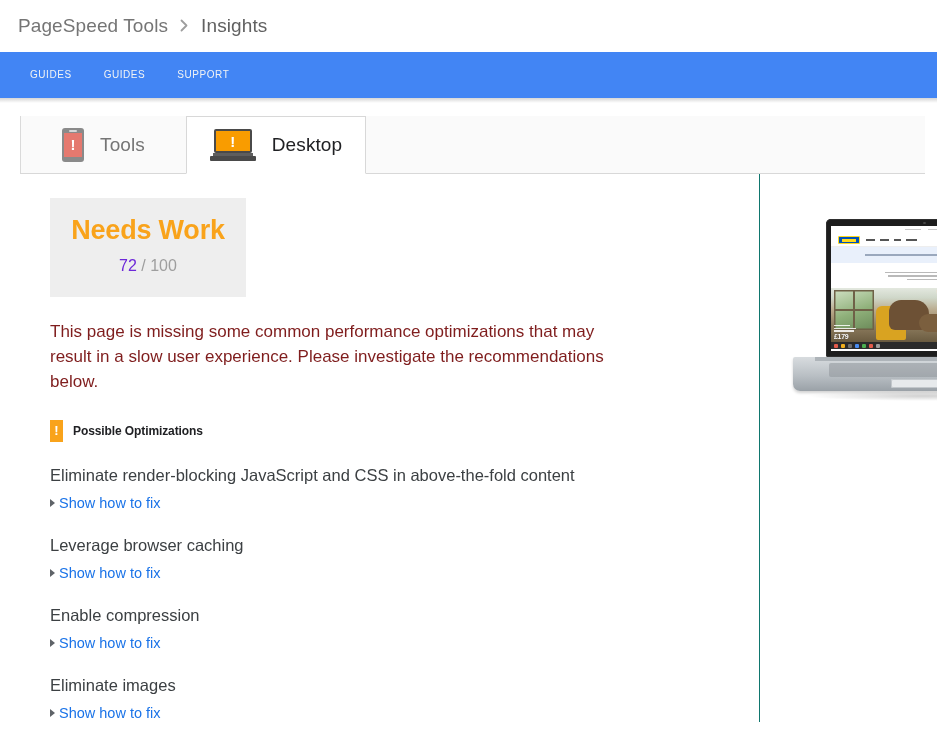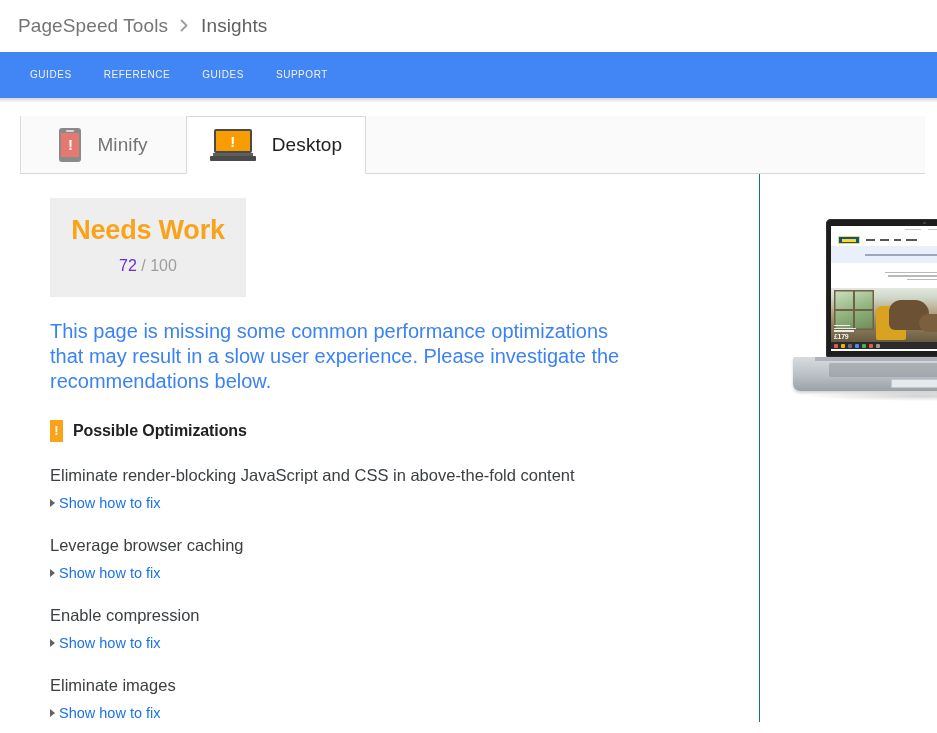--- a/index.html
+++ b/index.html
@@ -227,23 +227,23 @@
   }
   .score-nums {
     margin-top: 11px;
     font-size: 16px;
     color: #9e9e9e;
   }
   .score-nums .value { color: #6d28d9; }
 
   .summary {
     margin-top: 22px;
-    font-size: 20px;
+    font-size: 17px;
     line-height: 25px;
-    color: #3b82f6;
+    color: #7f1d1d;
     width: 580px;
   }
 
   .section-head {
     margin-top: 26px;
     display: flex;
     align-items: center;
     gap: 10px;
   }
   .badge-warn {
@@ -255,21 +255,21 @@
     justify-content: center;
     flex: none;
   }
   .badge-warn span {
     color: #fff;
     font-size: 13px;
     font-weight: 700;
     line-height: 1;
   }
   .section-title {
-    font-size: 16px;
+    font-size: 12px;
     font-weight: 700;
     color: #202124;
     letter-spacing: -0.1px;
   }
 
   .rule { margin-top: 22px; }
   .rule-title {
     font-size: 16.5px;
     color: #3c4043;
     line-height: 22px;
@@ -572,37 +572,36 @@
   <span class="crumb-sep">
     <svg width="11" height="13" viewBox="0 0 11 13" aria-hidden="true">
       <path d="M2.5 1.5 L7.5 6.5 L2.5 11.5" fill="none" stroke="#9e9e9e" stroke-width="1.8" stroke-linecap="round" stroke-linejoin="round"></path>
     </svg>
   </span>
   <span class="crumb last">Insights</span>
 </div>
 
 <div class="navbar">
   <div class="nav-item">GUIDES</div>
-  <div class="nav-item">REFERENCE</div>
   <div class="nav-item">GUIDES</div>
   <div class="nav-item">SUPPORT</div>
 </div>
 
 <div class="tabstrip-wrap">
   <div class="tabstrip">
 
     <div class="tab inactive">
       <span class="icon-phone">
         <span class="body"></span>
         <span class="speaker"></span>
         <span class="screen">
             <span class="bang">!</span>
           </span>
       </span>
-      <span class="tab-label">Minify</span>
+      <span class="tab-label">Tools</span>
     </div>
 
     <div class="tab active">
       <span class="icon-laptop">
         <span class="lid">
             <span class="screen">
               <span class="bang">!</span>
             </span>
           </span>
         <span class="deck"></span>

